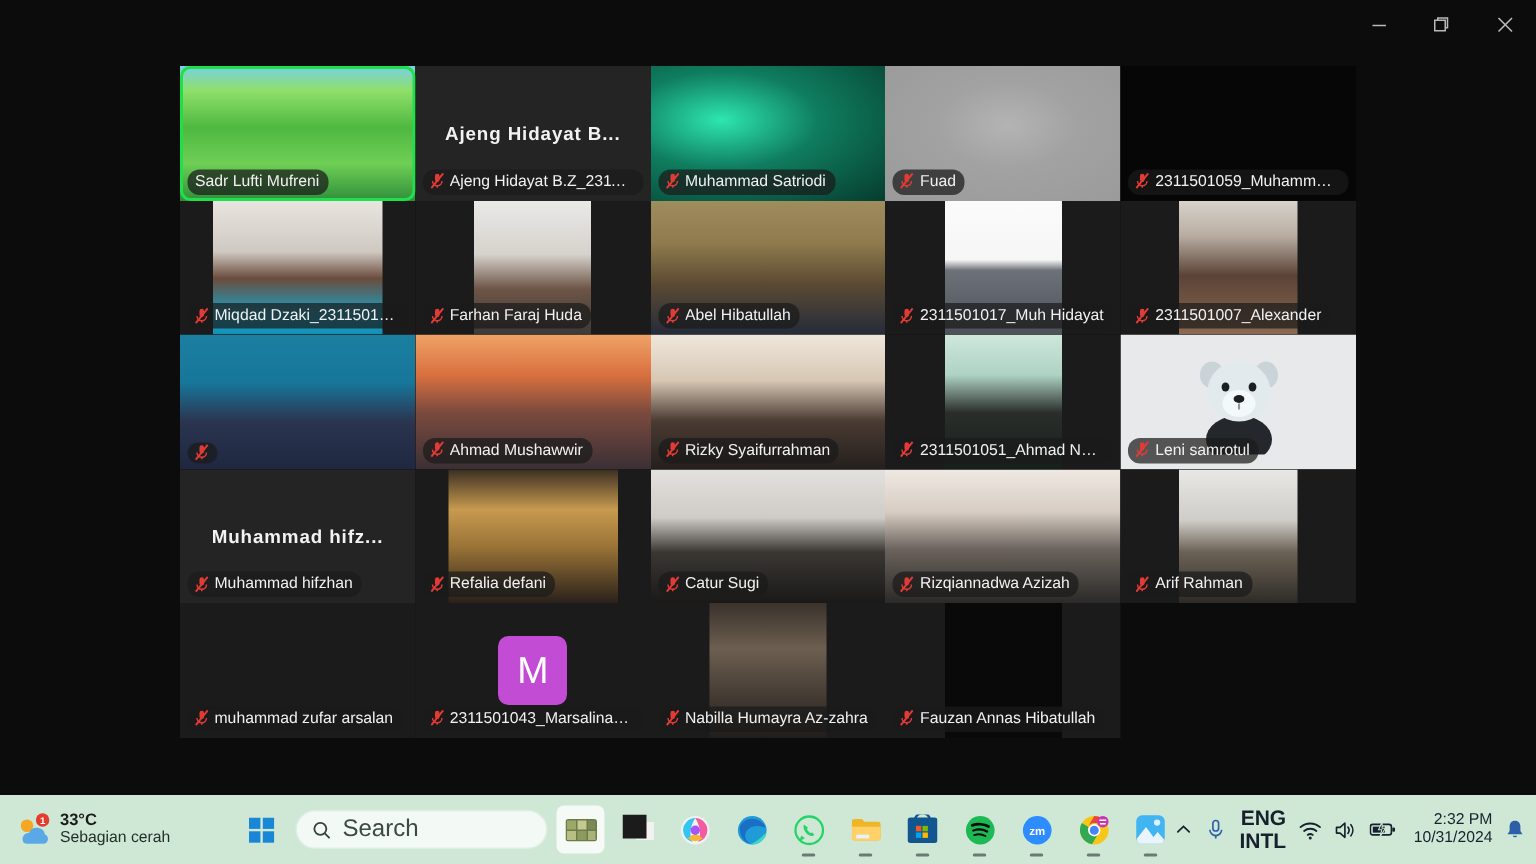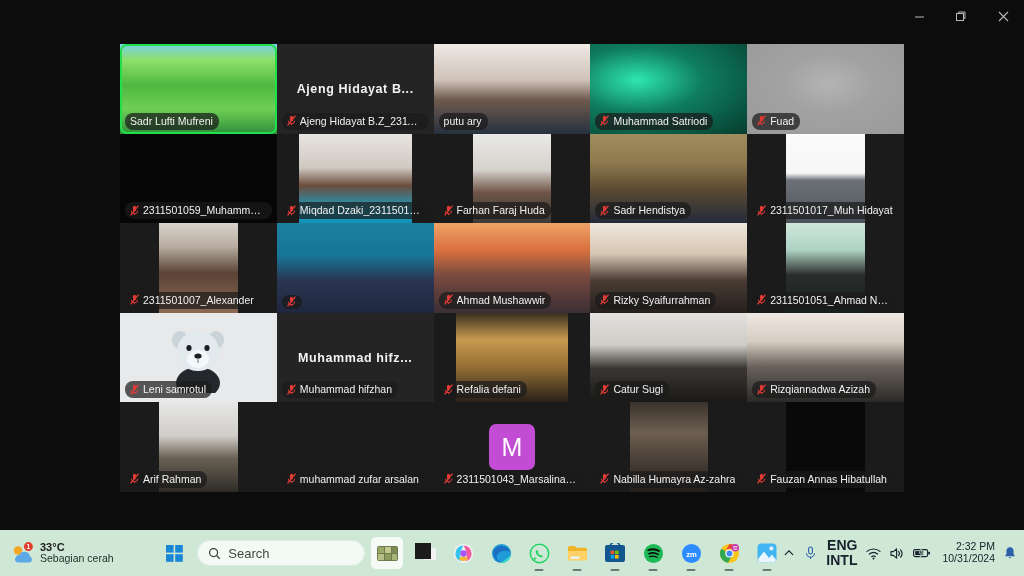--- a/index.html
+++ b/index.html
@@ -112,21 +112,21 @@
 
   .tb-center { display: flex; align-items: center; gap: 0px; }
   .start-btn { width: 34px; height: 34px; display:flex; align-items:center; justify-content:center; }
   .searchbox {
     width: 168px; height: 26px;
     background: #f3faf5; border: 1px solid #dfeee5;
     border-radius: 14px;
     display: flex; align-items: center; gap: 7px;
     padding: 0 10px; margin-left: 6px; margin-right: 6px;
   }
-  .searchbox .sp { font-size: 13px; color: #3d4a43; }
+  .searchbox .sp { font-size: 16px; color: #3d4a43; }
   .tb-apps { display: flex; align-items: flex-end; gap: 6px; }
   .app {
     position: relative;
     width: 32px; height: 32px;
     border-radius: 5px;
     display: flex; align-items: center; justify-content: center;
   }
   .app.active { background: rgba(255,255,255,.78); }
   .app .dot {
     position: absolute; bottom: -2px; left: 50%; transform: translateX(-50%);
@@ -183,28 +183,20 @@
             <rect x="3.3" y="0.8" width="3.4" height="6.2" rx="1.7" fill="#e23b36"></rect>
             <path d="M1.5 6.2 A3.5 3.5 0 0 0 8.5 6.2" fill="none" stroke="#e23b36" stroke-width="1.1"></path>
             <line x1="5" y1="9.3" x2="5" y2="11.2" stroke="#e23b36" stroke-width="1.1"></line>
             <line x1="0.6" y1="11.4" x2="9.4" y2="0.6" stroke="#e23b36" stroke-width="1.5"></line>
           </svg>
           <span class="nm">Ajeng Hidayat B.Z_2311501020</span>
         </div>
       </div>
       <div class="tile">
         <div class="tile-inner">
-          <div class="cam" style="background: linear-gradient(rgb(239, 233, 228) 0%, rgb(207, 194, 184) 40%, rgb(110, 90, 78) 62%, rgb(39, 49, 63) 100%);"></div>
-        </div>
-        <div class="namechip">
-          <span class="nm">putu ary</span>
-        </div>
-      </div>
-      <div class="tile">
-        <div class="tile-inner">
           <div class="cam" style="background: radial-gradient(at 30% 40%, rgb(46, 230, 176) 0%, rgb(15, 125, 95) 42%, rgb(6, 60, 46) 100%);"></div>
         </div>
         <div class="namechip">
           <svg class="mic-off" viewBox="0 0 10 12" aria-hidden="true">
             <rect x="3.3" y="0.8" width="3.4" height="6.2" rx="1.7" fill="#e23b36"></rect>
             <path d="M1.5 6.2 A3.5 3.5 0 0 0 8.5 6.2" fill="none" stroke="#e23b36" stroke-width="1.1"></path>
             <line x1="5" y1="9.3" x2="5" y2="11.2" stroke="#e23b36" stroke-width="1.1"></line>
             <line x1="0.6" y1="11.4" x2="9.4" y2="0.6" stroke="#e23b36" stroke-width="1.5"></line>
           </svg>
           <span class="nm">Muhammad Satriodi</span>
@@ -270,21 +262,21 @@
         <div class="tile-inner">
           <div class="cam" style="background: linear-gradient(rgb(160, 141, 94) 0%, rgb(142, 122, 77) 32%, rgb(92, 74, 51) 62%, rgb(36, 43, 58) 100%);"></div>
         </div>
         <div class="namechip">
           <svg class="mic-off" viewBox="0 0 10 12" aria-hidden="true">
             <rect x="3.3" y="0.8" width="3.4" height="6.2" rx="1.7" fill="#e23b36"></rect>
             <path d="M1.5 6.2 A3.5 3.5 0 0 0 8.5 6.2" fill="none" stroke="#e23b36" stroke-width="1.1"></path>
             <line x1="5" y1="9.3" x2="5" y2="11.2" stroke="#e23b36" stroke-width="1.1"></line>
             <line x1="0.6" y1="11.4" x2="9.4" y2="0.6" stroke="#e23b36" stroke-width="1.5"></line>
           </svg>
-          <span class="nm">Sadr Hendistya</span>
+          <span class="nm">Abel Hibatullah</span>
         </div>
       </div>
       <div class="tile">
         <div class="tile-inner">
           <div class="cam narrow" style="background: linear-gradient(rgb(251, 251, 251) 0%, rgb(246, 246, 246) 44%, rgb(109, 113, 120) 52%, rgb(77, 81, 89) 100%);"></div>
         </div>
         <div class="namechip">
           <svg class="mic-off" viewBox="0 0 10 12" aria-hidden="true">
             <rect x="3.3" y="0.8" width="3.4" height="6.2" rx="1.7" fill="#e23b36"></rect>
             <path d="M1.5 6.2 A3.5 3.5 0 0 0 8.5 6.2" fill="none" stroke="#e23b36" stroke-width="1.1"></path>

